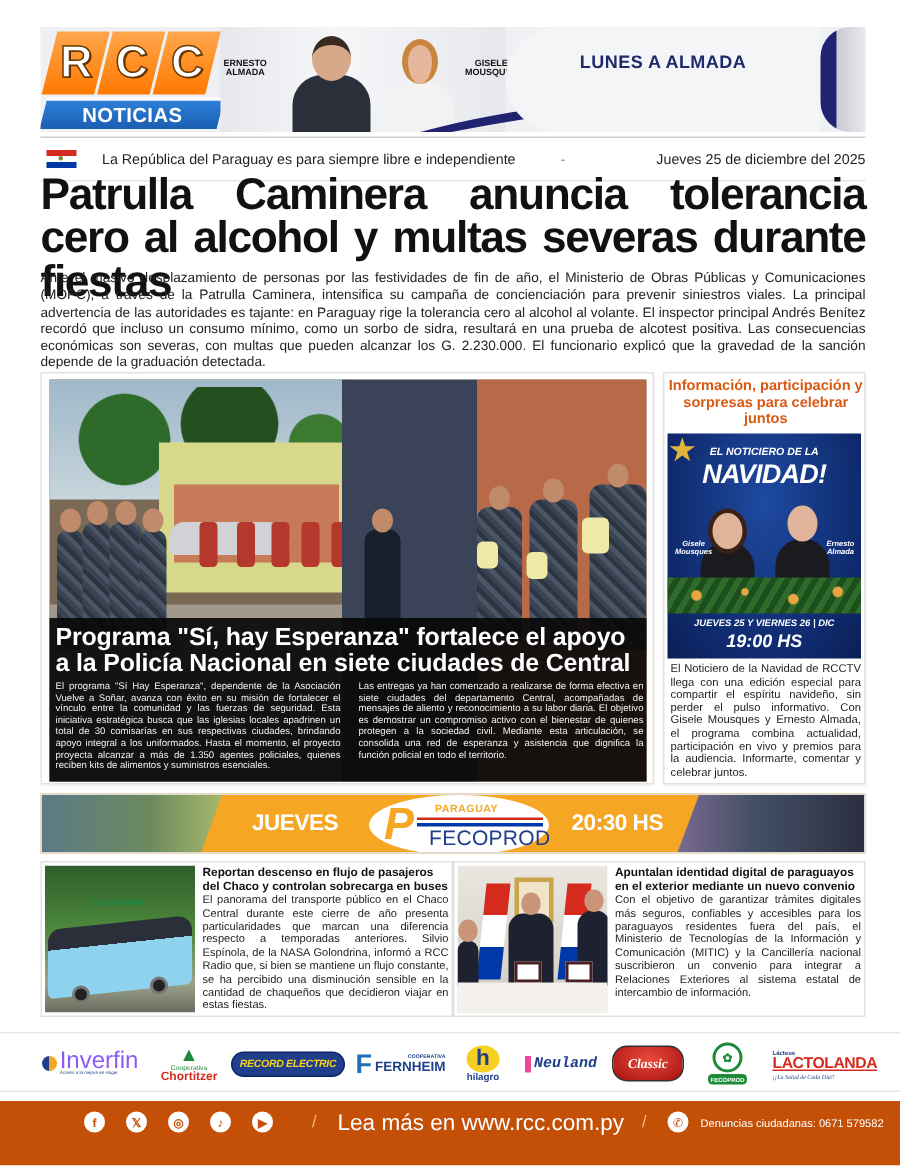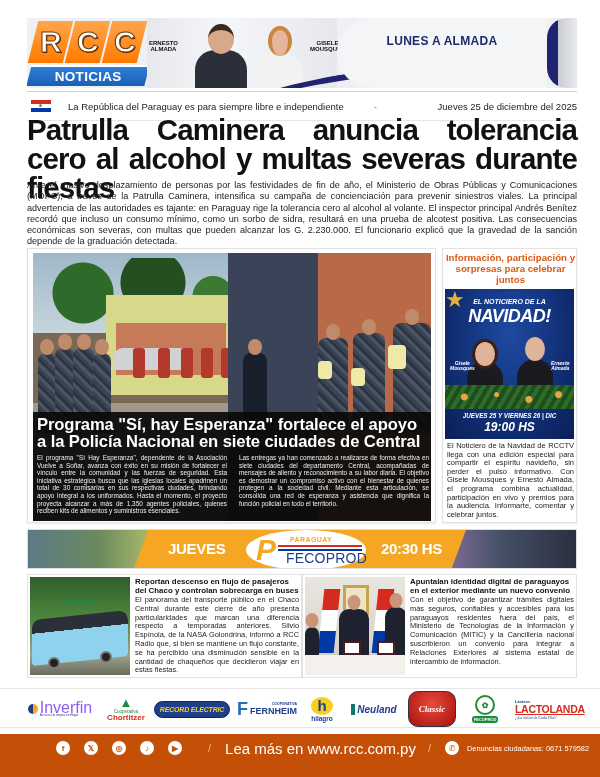--- a/index.html
+++ b/index.html
@@ -130,23 +130,23 @@
   .sp-record .pill { width: 76px; height: 17px; border-radius: 9px; background: #1f3f8a; border: 1px solid #0b2466; color: #f5d020; font-style: italic; font-weight: bold; font-size: 7px; display: flex; align-items: center; justify-content: center; letter-spacing: -0.2px; }
   .sp-fern { left: 238px; width: 58px; }
   .sp-fern .f { font-size: 18px; font-weight: bold; color: #1f6fb3; line-height: 18px; margin-right: 2px; }
   .sp-fern .t { display: flex; flex-direction: column; align-items: flex-end; }
   .sp-fern .t1 { font-size: 3.5px; font-weight: bold; color: #1f3f8a; }
   .sp-fern .t2 { font-size: 9px; font-weight: bold; color: #1f3f8a; }
   .sp-hil { left: 303px; width: 38px; flex-direction: column; }
   .sp-hil .h { width: 22px; height: 18px; border-radius: 50%; background: #f5d020; color: #1f3f8a; font-weight: bold; font-size: 15px; display: flex; align-items: center; justify-content: center; line-height: 15px; }
   .sp-hil .n { font-size: 6.5px; font-weight: bold; color: #1f3f8a; }
   .sp-neu { left: 352px; width: 44px; }
-  .sp-neu span { font-family: Liberation Sans, sans-serif; font-style: italic; font-weight: bold; font-size: 10px; color: #1f3f8a; border-left: 4px solid #0f766e; padding-left: 2px; }
+  .sp-neu span { font-family: Liberation Mono, monospace; font-style: italic; font-weight: bold; font-size: 10px; color: #1f3f8a; border-left: 4px solid #ec4899; padding-left: 2px; }
   .sp-classic { left: 408px; width: 48px; }
-  .sp-classic .pill { width: 48px; height: 36px; border-radius: 10px; background: radial-gradient(ellipse at 50% 35%, #e84a3a, #a81010); border: 1px solid #333; color: #fff; font-family: "Liberation Serif", serif; font-style: italic; font-weight: bold; font-size: 9px; display: flex; align-items: center; justify-content: center; }
+  .sp-classic .pill { width: 48px; height: 24px; border-radius: 10px; background: radial-gradient(ellipse at 50% 35%, #e84a3a, #a81010); border: 1px solid #333; color: #fff; font-family: "Liberation Serif", serif; font-style: italic; font-weight: bold; font-size: 9px; display: flex; align-items: center; justify-content: center; }
   .sp-feco { left: 468px; width: 34px; flex-direction: column; }
   .sp-feco .ring { width: 20px; height: 20px; border-radius: 50%; border: 2px solid #1f8a3a; color: #1f8a3a; font-size: 8px; font-weight: bold; display: flex; align-items: center; justify-content: center; }
   .sp-feco .lbl { background: #1f8a3a; color: #fff; font-size: 4px; font-weight: bold; padding: 1px 2px; border-radius: 3px; margin-top: 1px; }
   .sp-lacto { left: 515px; width: 58px; flex-direction: column; align-items: flex-start; }
   .sp-lacto .l1 { font-size: 4px; color: #1f3f8a; font-weight: bold; }
   .sp-lacto .l2 { font-size: 10.5px; font-weight: bold; color: #d52b1e; text-decoration: underline; letter-spacing: -0.3px; line-height: 11px; }
   .sp-lacto .l3 { font-family: "Liberation Serif", serif; font-size: 4px; font-style: italic; color: #1f3f8a; }
 
   
   .footer { position: absolute; left: 0; top: 734px; width: 600px; height: 43px; background: #c45008; color: #fff; }

